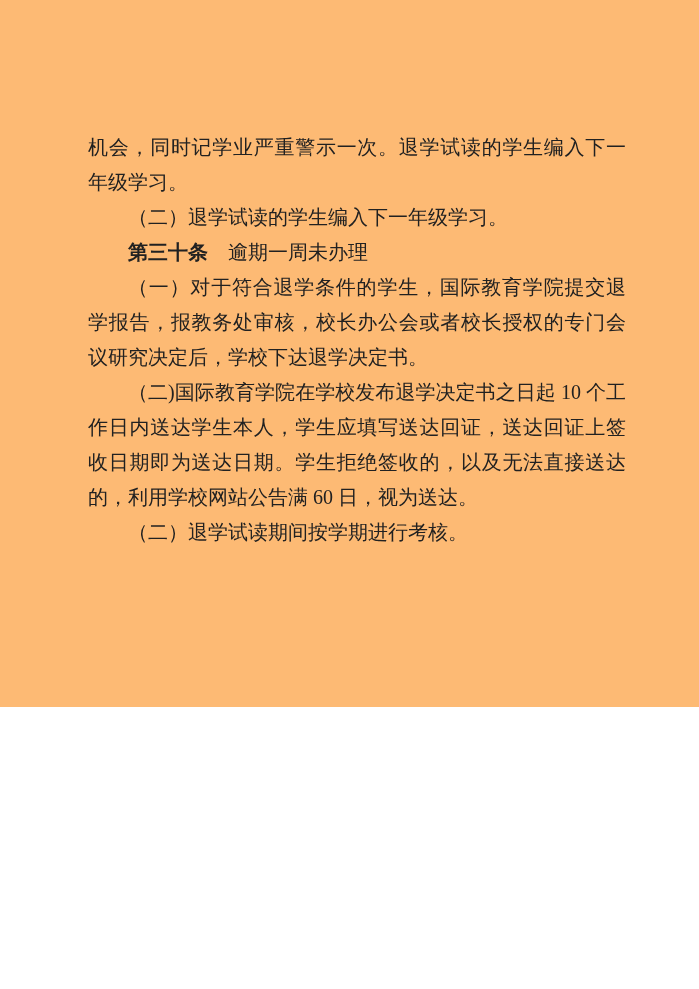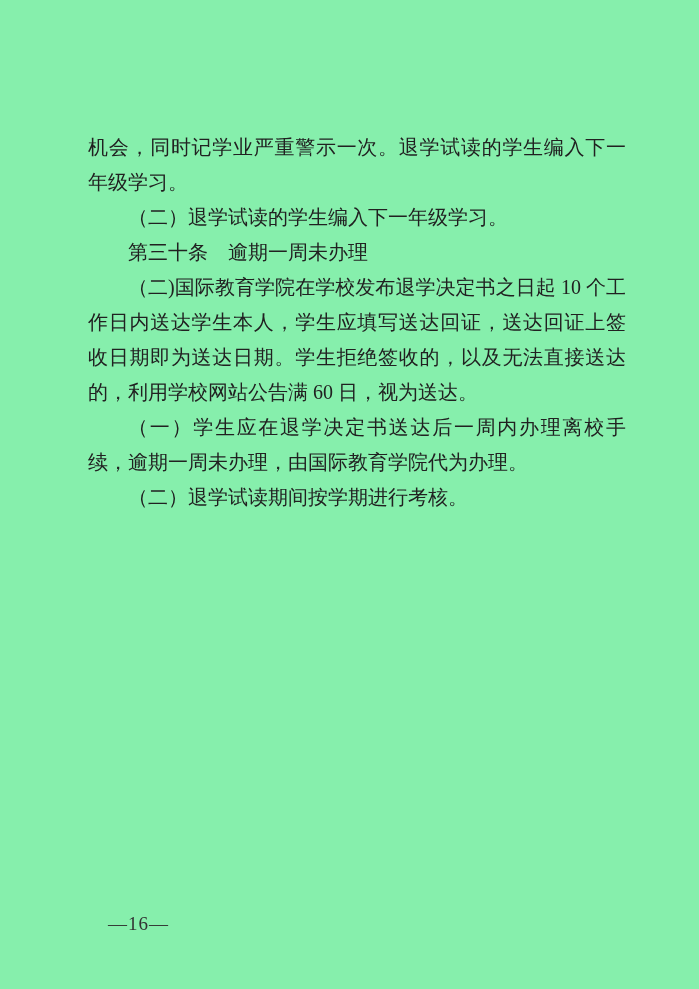--- a/index.html
+++ b/index.html
@@ -3,22 +3,22 @@
 <meta charset="utf-8">
 <style>
   html, body {
     margin: 0;
     padding: 0;
     background: #ffffff;
   }
   .page {
     position: relative;
     width: 699px;
-    height: 989px;
-    background: #86efac;
+    height: 707px;
+    background: #fdba74;
     color: #212121;
     font-family: "Liberation Serif", "DejaVu Serif", serif;
     overflow: hidden;
   }
   .text-block {
     position: absolute;
     left: 88px;
     top: 130px;
     width: 538px;
     font-size: 20px;
@@ -27,21 +27,21 @@
   p.para {
     margin: 0;
     text-align: justify;
     text-indent: 2em;
     word-break: break-all;
   }
   p.para.no-indent {
     text-indent: 0;
   }
   .article-lead {
-    font-weight: normal;
+    font-weight: bold;
   }
   .page-number {
     position: absolute;
     left: 108px;
     top: 882px;
     font-size: 19px;
     line-height: 24px;
     color: #333333;
     letter-spacing: 1px;
     margin-top: 30px;
@@ -55,25 +55,25 @@
   <div class="text-block">
 
     <p class="para no-indent"><span>机会，同时记学业严重警示一次。退学试读的学生编入下一年级学习。</span></p>
 
     <p class="para"><span>（二）退学试读的学生编入下一年级学习。</span></p>
 
 
 
     <p class="para"><span class="article-lead">第三十条</span><span>　逾期一周未办理</span></p>
 
+    <p class="para"><span>（一）对于符合退学条件的学生，国际教育学院提交退学报告，报教务处审核，校长办公会或者校长授权的专门会议研究决定后，学校下达退学决定书。</span></p>
 
     <p class="para"><span>（二)国际教育学院在学校发布退学决定书之日起 10 个工作日内送达学生本人，学生应填写送达回证，送达回证上签收日期即为送达日期。学生拒绝签收的，以及无法直接送达的，利用学校网站公告满 60 日，视为送达。</span></p>
 
 
-    <p class="para"><span>（一）学生应在退学决定书送达后一周内办理离校手续，逾期一周未办理，由国际教育学院代为办理。</span></p>
 
     <p class="para"><span>（二）退学试读期间按学期进行考核。</span></p>
 
   </div>
 
   <div class="page-number">—16—</div>
 
 </div>
 
 </body></html>

